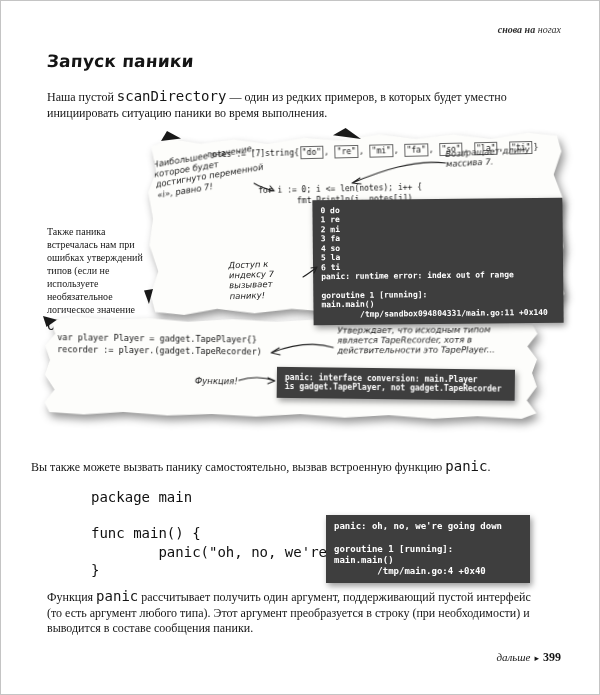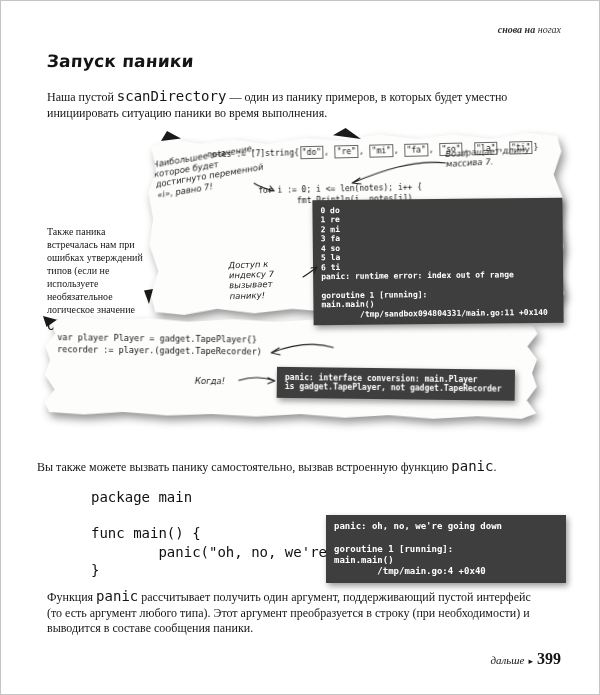--- a/index.html
+++ b/index.html
@@ -29,34 +29,34 @@
            font-weight:bold;font-size:8px;line-height:1.18;white-space:pre;padding:6px 8px;
            box-shadow:2px 3px 6px rgba(0,0,0,.4)}
   .codeblock{position:absolute;font-family:"DejaVu Sans Mono",monospace;font-size:14px;
              line-height:1.3;white-space:pre;color:#101010}
   .arrow{position:absolute;overflow:visible}
   .arrow path{stroke:#222;fill:none;stroke-width:1.1;stroke-linecap:round}
   .curl{position:absolute;background:#191919;z-index:3}
   .footer{position:absolute;right:38px;top:649px;font-size:11px}
   .footer .next{font-style:italic}
   .footer .tri{font-size:9px;margin:0 4px}
-  .footer .num{font-weight:bold;font-size:16px}
+  .footer .num{font-weight:bold;font-size:12px}
 </style>
 </head>
 <body>
 
 <div class="page">
 
   <div class="running-head">
     <span class="rh-b">снова на </span><span>ногах</span>
   </div>
 
   <h1 class="title">Запуск паники</h1>
 
-  <p class="para" style="left:46px;top:86px;width:488px"><span>Наша пустой </span><code>scanDirectory</code><span> — один из панику примеров, в которых будет уместно инициировать ситуацию паники во время выполнения.</span></p>
+  <p class="para" style="left:46px;top:86px;width:488px"><span>Наша пустой </span><code>scanDirectory</code><span> — один из редких примеров, в которых будет уместно инициировать ситуацию паники во время выполнения.</span></p>
 
   <div class="margin" style="top:224px"><span>Также паника встречалась нам при ошибках утверждений типов (если не используете необязательное логическое значение </span><code>ok</code><span>):</span></div>
 
   <div class="curl" style="left:160px;top:130px;width:20px;height:10px;clip-path:polygon(0 100%,30% 0,100% 75%)"></div>
   <div class="curl" style="left:332px;top:127px;width:28px;height:11px;clip-path:polygon(0 65%,45% 0,100% 100%)"></div>
   <div class="curl" style="left:143px;top:288px;width:9px;height:15px;clip-path:polygon(0 10%,100% 0,55% 100%)"></div>
   <div class="curl" style="left:42px;top:315px;width:14px;height:11px;clip-path:polygon(0 0,100% 35%,25% 100%);z-index:4"></div>
 
   <div class="note" style="left:148px;top:134px;width:414px;height:176px;transform:rotate(-1.3deg)">
     <div class="paper">
@@ -94,43 +94,44 @@
   <div class="hand" style="left:228px;top:258px;width:76px;transform:rotate(-2deg);z-index:6;position:absolute">Доступ к индексу 7 вызывает панику!</div>
   <svg class="arrow" style="left:300px;top:262px;z-index:6" width="20" height="20">
       <path d="M2,14 C7,11 11,8 16,4 M16,4 L10,5 M16,4 L13,10"></path>
     </svg>
 
   <div class="note" style="left:44px;top:318px;width:492px;height:98px;transform:rotate(0.7deg)">
     <div class="paper">
       <div class="fig-code fig-code-lg" style="left:12px;top:16px">var player Player = gadget.TapePlayer{}
 recorder := player.(gadget.TapeRecorder)</div>
 
+      <div class="hand" style="left:292px;top:4px;width:192px;transform:rotate(-1deg)">Утверждает, что исходным типом является TapeRecorder, хотя в действительности это TapePlayer...</div>
       <svg class="arrow" style="left:222px;top:22px" width="70" height="18">
           <path d="M66,6 C45,0 24,4 4,12 M4,12 L12,7 M4,12 L13,14"></path>
         </svg>
 
-      <div class="hand" style="left:150px;top:58px">Когда!</div>
+      <div class="hand" style="left:150px;top:58px">Функция!</div>
       <svg class="arrow" style="left:192px;top:56px" width="44" height="12">
           <path d="M2,6 C14,2 26,2 38,6 M38,6 L31,3 M38,6 L31,9"></path>
         </svg>
 
       <div class="console" style="left:232px;top:48px;width:238px">panic: interface conversion: main.Player
 is gadget.TapePlayer, not gadget.TapeRecorder</div>
     </div>
   </div>
 
 
-  <p class="para" style="left:36px;top:456px;width:460px"><span>Вы также можете вызвать панику самостоятельно, вызвав встроенную функцию </span><code>panic</code><span>.</span></p>
+  <p class="para" style="left:30px;top:456px;width:460px"><span>Вы также можете вызвать панику самостоятельно, вызвав встроенную функцию </span><code>panic</code><span>.</span></p>
 
   <div class="codeblock" style="left:90px;top:487px">package main
 
 func main() {
         panic("oh, no, we're going down")
 }</div>
-  <div class="console" style="left:325px;top:514px;width:240px;font-size:9px;line-height:1.25">panic: oh, no, we're going down
+  <div class="console" style="left:325px;top:514px;width:204px;font-size:9px;line-height:1.25">panic: oh, no, we're going down
 
 goroutine 1 [running]:
 main.main()
         /tmp/main.go:4 +0x40</div>
 
   <p class="para" style="left:46px;top:586px;width:500px"><span>Функция </span><code>panic</code><span> рассчитывает получить один аргумент, поддерживающий пустой интерфейс (то есть аргумент любого типа). Этот аргумент преобразуется в строку (при необходимости) и выводится в составе сообщения паники.</span></p>
 
   <div class="footer">
     <span class="next">дальше</span><span class="tri">▸</span><span class="num">399</span>
   </div>

